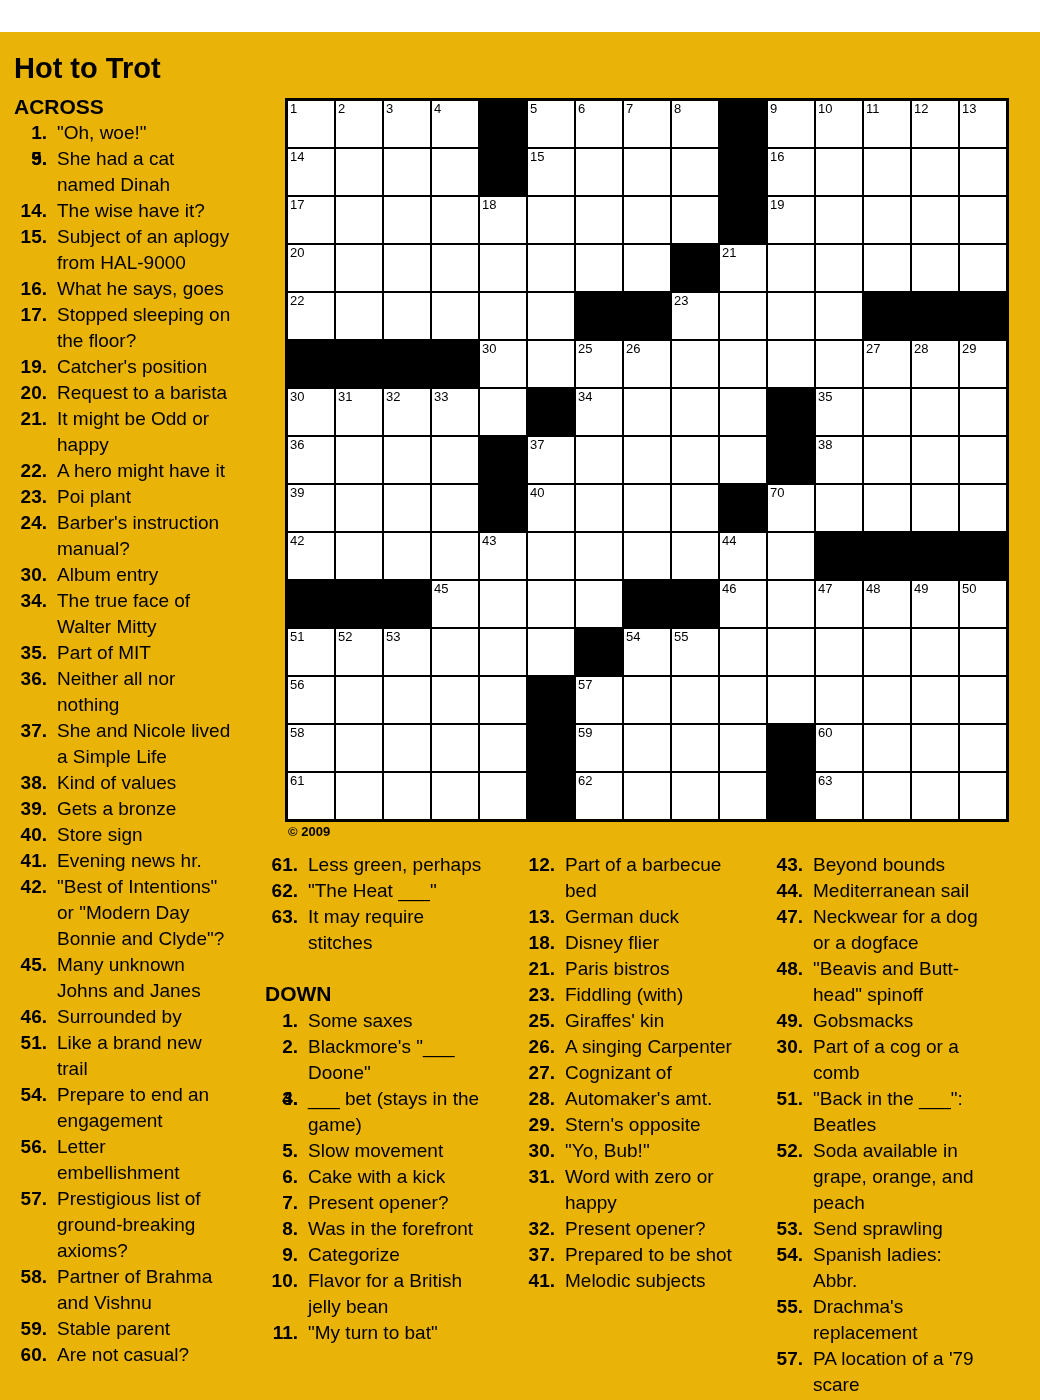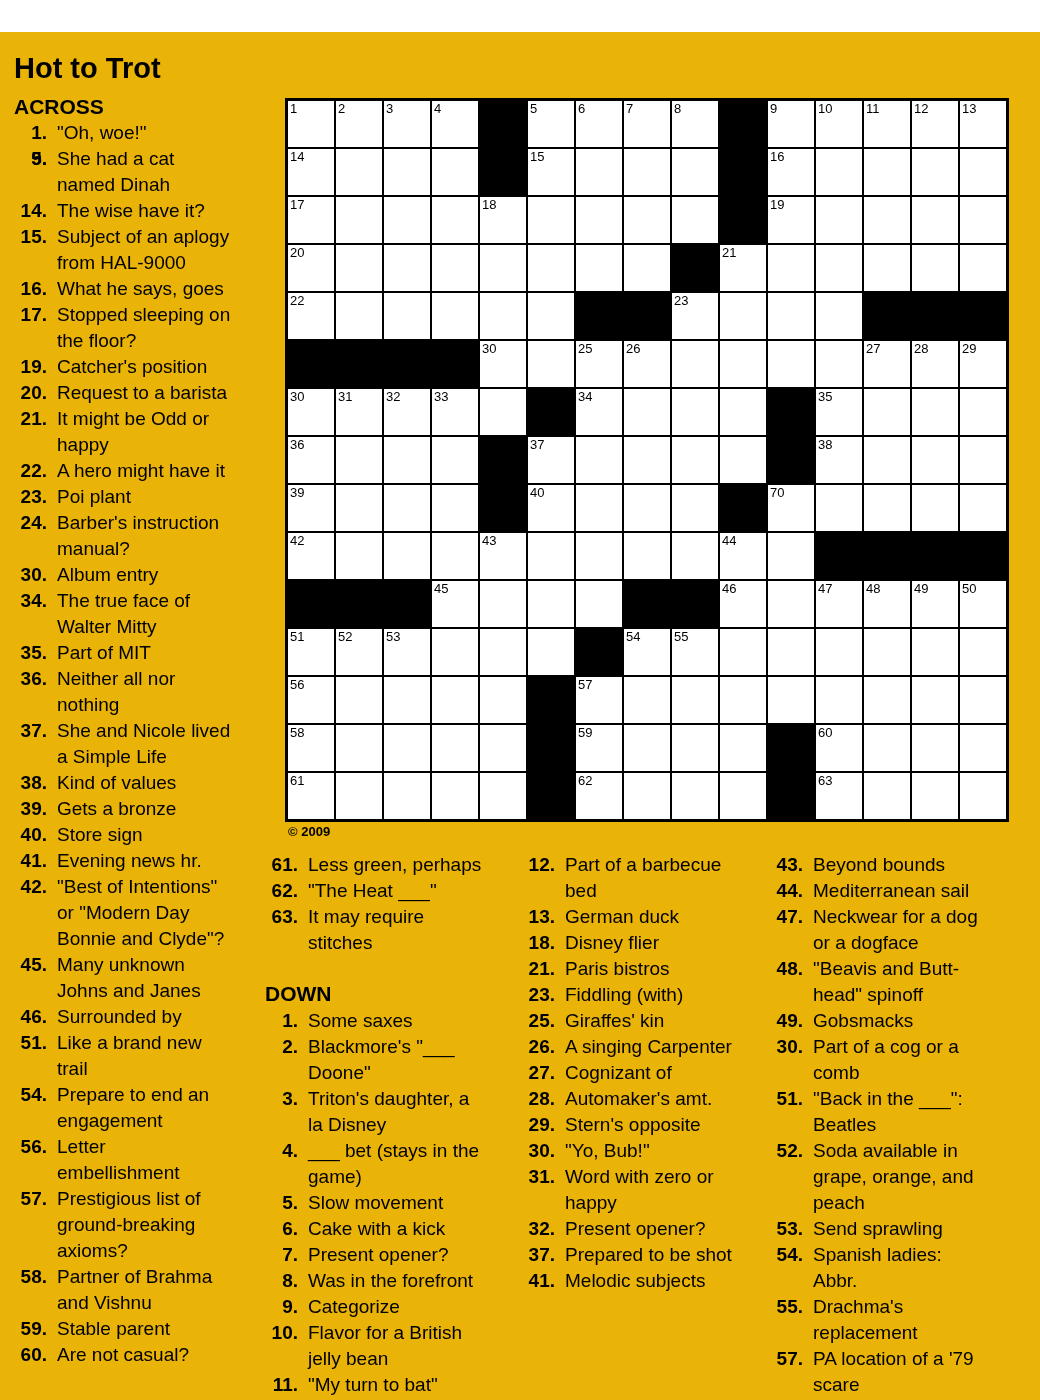--- a/index.html
+++ b/index.html
@@ -453,22 +453,21 @@
         <div class="clue"><span class="num">61.</span><span class="txt">Less green, perhaps</span></div>
         <div class="clue"><span class="num">62.</span><span class="txt">"The Heat ___"</span></div>
         <div class="clue"><span class="num">63.</span><span class="txt">It may require
 stitches</span></div>
       </div>
     <div class="section-header" id="down-header">DOWN</div>
     <div id="down-col1">
         <div class="clue"><span class="num">1.</span><span class="txt">Some saxes</span></div>
         <div class="clue"><span class="num">2.</span><span class="txt">Blackmore's "___
 Doone"</span></div>
-        <div class="clue"><span class="num">3.</span><span class="txt">Triton's daughter, a
-la Disney</span></div>
+        <div class="clue"><span class="num">3.</span></div>
         <div class="clue"><span class="num">4.</span><span class="txt">___ bet (stays in the
 game)</span></div>
         <div class="clue"><span class="num">5.</span><span class="txt">Slow movement</span></div>
         <div class="clue"><span class="num">6.</span><span class="txt">Cake with a kick</span></div>
         <div class="clue"><span class="num">7.</span><span class="txt">Present opener?</span></div>
         <div class="clue"><span class="num">8.</span><span class="txt">Was in the forefront</span></div>
         <div class="clue"><span class="num">9.</span><span class="txt">Categorize</span></div>
         <div class="clue"><span class="num">10.</span><span class="txt">Flavor for a British
 jelly bean</span></div>
         <div class="clue"><span class="num">11.</span><span class="txt">"My turn to bat"</span></div>

